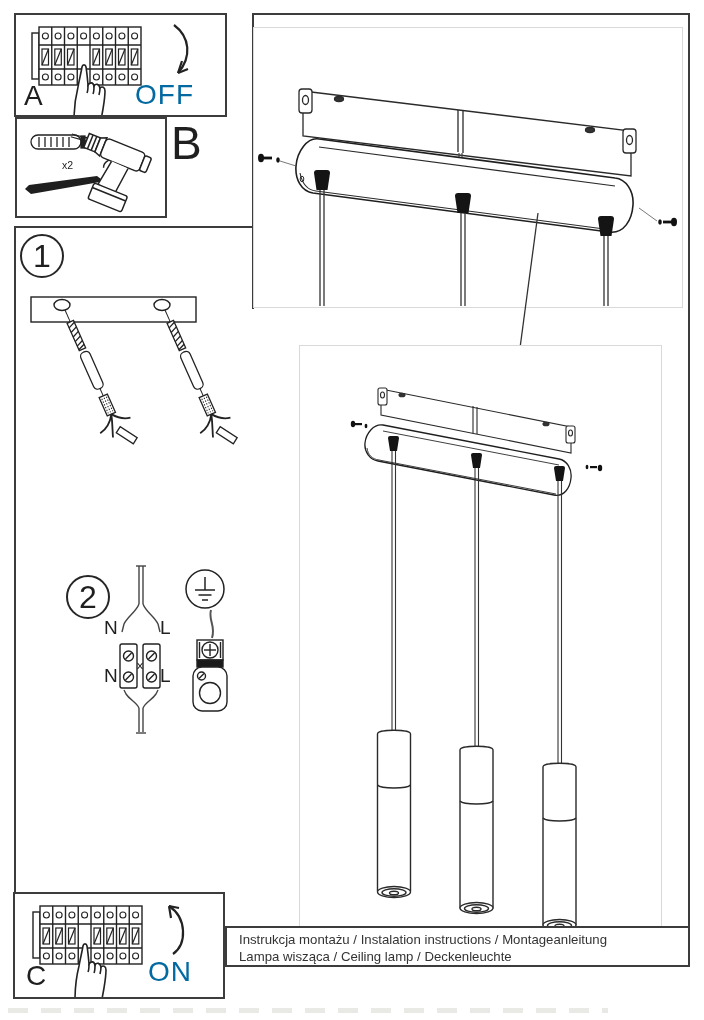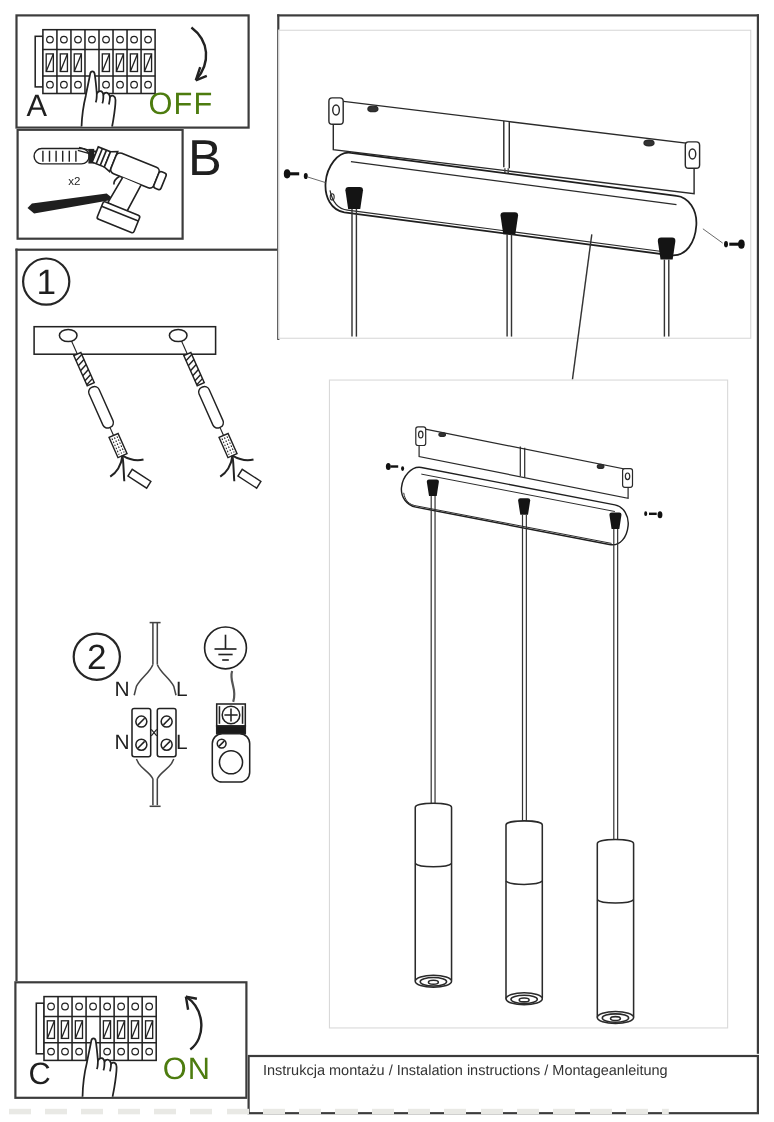--- a/index.html
+++ b/index.html
@@ -3,21 +3,21 @@
 <meta charset="utf-8">
 <style>
   html,body{margin:0;padding:0;background:#efefef;}
   #page{position:relative;width:704px;height:1020px;background:#ffffff;
         font-family:"Liberation Sans", sans-serif;color:#262626;overflow:hidden;}
   .abs{position:absolute;}
   .frame{border:2px solid #3c3c3c;box-sizing:border-box;background:#fff;}
   .lightframe{border:1.5px solid #d9d9d9;box-sizing:border-box;background:#fff;}
   .bigletter{font-size:28px;color:#1f1f1f;line-height:1;}
   .hugeletter{font-size:46px;color:#1f1f1f;line-height:1;}
-  .actionword{font-size:28px;letter-spacing:1px;color:#4d7c0f;line-height:1;}
+  .actionword{font-size:28px;letter-spacing:1px;color:#0369a1;line-height:1;}
   .numcircle{border:2px solid #262626;border-radius:50%;display:flex;
              align-items:center;justify-content:center;background:#fff;
              font-size:32px;color:#1f1f1f;box-sizing:border-box;}
   .wirelabel{font-size:19px;color:#1f1f1f;line-height:1;}
   .tinylabel{font-size:10.5px;color:#1f1f1f;line-height:1;}
   .footer-line{font-size:13.2px;color:#333;line-height:17px;white-space:nowrap;}
   svg{display:block;overflow:visible;}
   .seg{box-sizing:border-box;}
   #scan-artifact{height:5px;
     background:repeating-linear-gradient(90deg,#e9e9e5 0 20px,transparent 20px 33px);}
@@ -409,19 +409,20 @@
       </g>
       <g stroke="#222" stroke-width="2.2" fill="none">
         <path d="M152,56 C166,46 166,20 148,8"></path>
         <path d="M148,8 L158,10 M148,8 L150,20"></path>
       </g>
     </svg>
     <div class="abs actionword" style="left:133px;top:64px;">ON</div>
     <div class="abs bigletter" style="left:11px;top:68px;">C</div>
   </div>
 
-  <div class="abs frame" style="left:225px;top:959px;width:465px;height:54px;padding:3px 0 0 12px;">
+  <div class="abs frame" style="left:225px;top:926px;width:465px;height:41px;padding:3px 0 0 12px;">
     <div class="footer-line">Instrukcja montażu / Instalation instructions / Montageanleitung</div>
+    <div class="footer-line">Lampa wisząca / Ceiling lamp / Deckenleuchte</div>
   </div>
 
   <div class="abs" id="scan-artifact" style="left:8px;top:1008px;width:600px;"></div>
 
 </div>
 
 </body></html>

